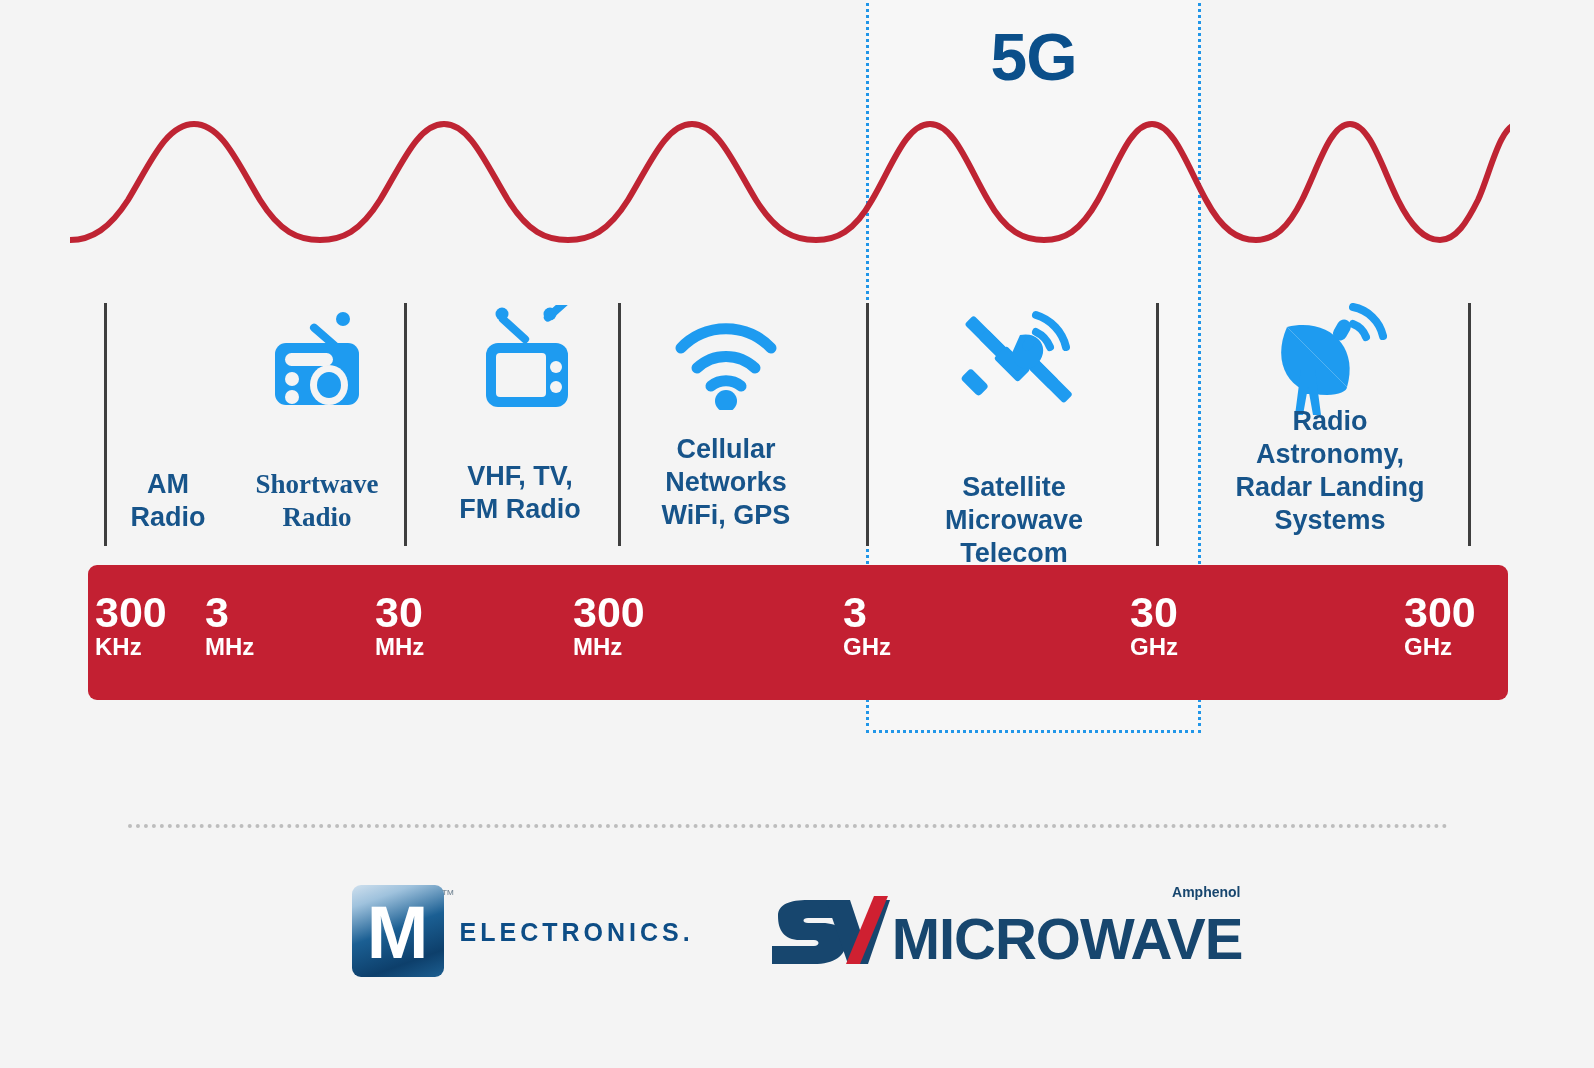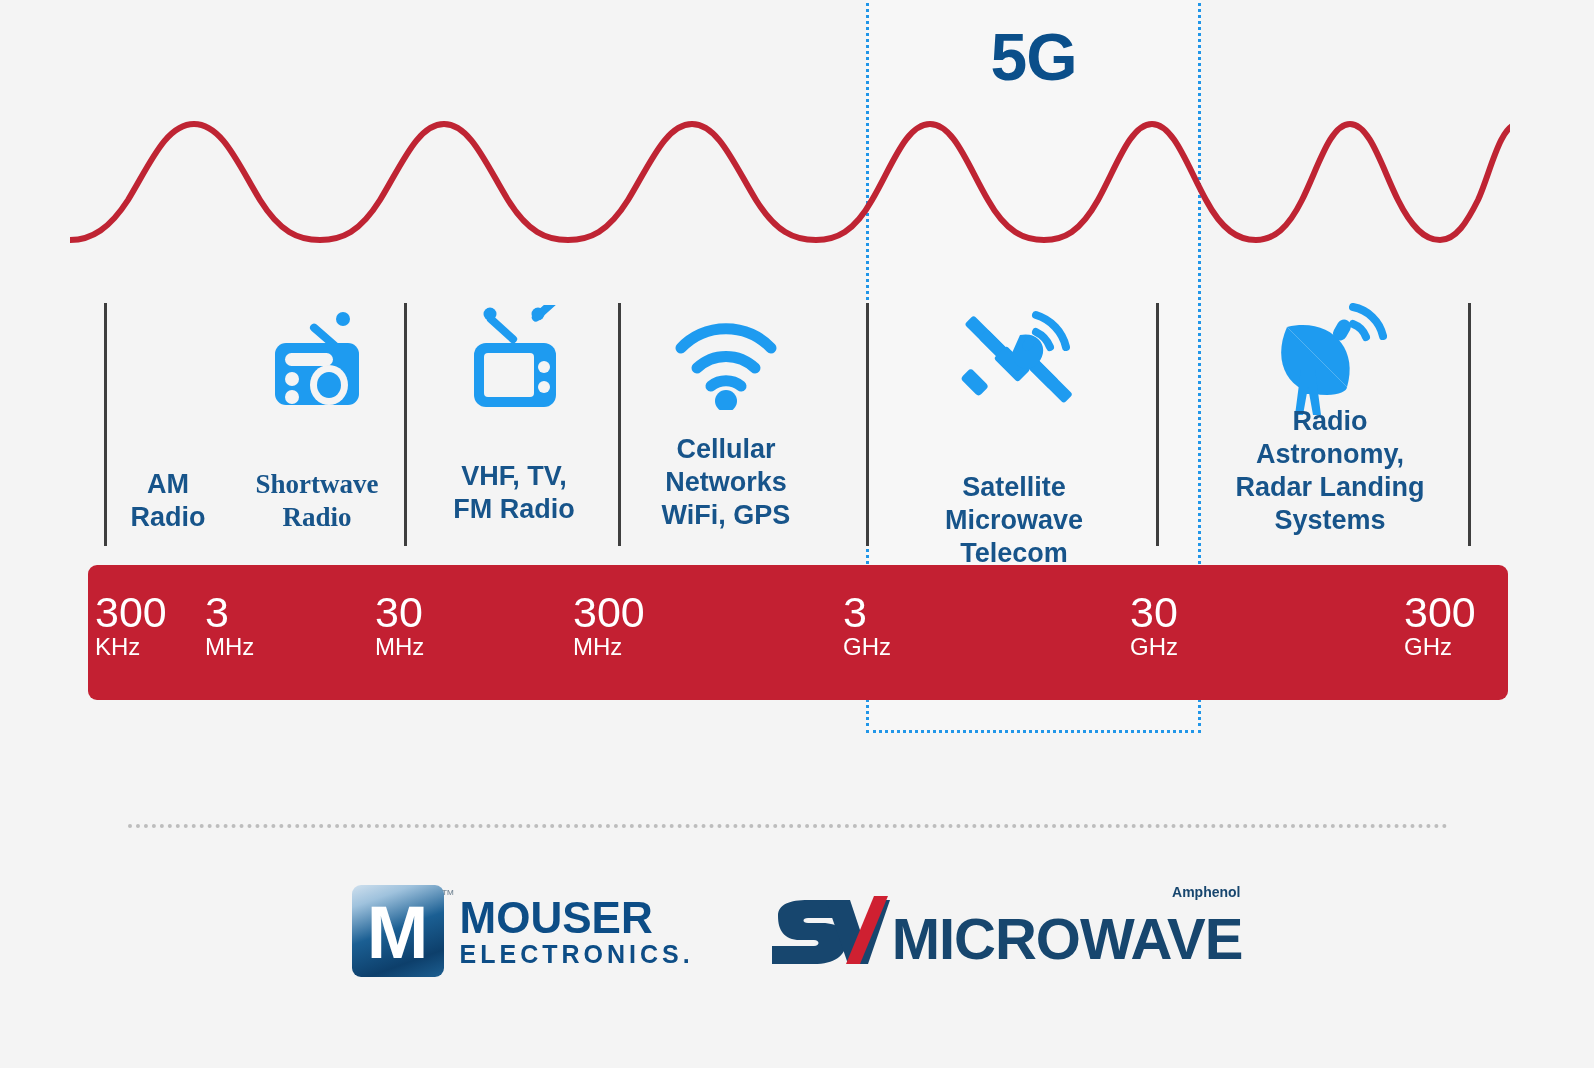--- a/index.html
+++ b/index.html
@@ -60,21 +60,21 @@
   }
   .cat .lbl{
     font-size:27px;
     font-weight:bold;
     color:#17548a;
     line-height:1.22;
     white-space:pre-line;
   }
   .cat.am      {left:104px; width:128px;}
   .cat.sw      {left:232px; width:170px;font-family:Liberation Serif, serif;}
-  .cat.vhf     {left:408px; width:212px;}
+  .cat.vhf     {left:408px; width:212px;padding-left:12px;}
   .cat.cell    {left:622px; width:208px;}
   .cat.sat     {left:870px; width:288px;}
   .cat.radar   {left:1190px;width:280px;}
 
   
   .cat .lblwrap{
     position:absolute;
     left:0;right:0;
     top:162px;
   }
@@ -90,21 +90,21 @@
     position:absolute;
     left:88px; top:565px;
     width:1420px; height:135px;
     background:#c32032;
     border-radius:9px;
   }
   .freq{
     position:absolute;
     top:26px;
     color:#ffffff;
-    font-weight:normal;
+    font-weight:bold;
     line-height:1.02;
   }
   .freq .v{font-size:43px;display:block;}
   .freq .u{font-size:24px;display:block;}
 
   
   .dotrule{
     position:absolute;
     left:128px; top:824px;
     width:1320px; height:0;
@@ -358,21 +358,20 @@
   <div class="dotrule"></div>
 
   <div class="logos">
 
     <div class="mouser">
       <div class="mouser-badge">
         <span class="m">M</span>
         <span class="mouser-tm">™</span>
       </div>
       <div class="mouser-word">
-        <span class="t1">MOUSER</span>
         <span class="t2">ELECTRONICS.</span>
       </div>
     </div>
 
     <div class="svm">
       <svg width="126" height="74" viewBox="0 0 126 74" style="margin-right:2px;">
         <path d="M14,22 C14,10 26,6 44,6 L74,6 L74,24 L44,24 C38,24 38,29 44,29 L58,29
                  C76,29 82,38 82,48 C82,62 70,70 50,70 L8,70 L8,52 L50,52 C56,52 56,46 50,46
                  L36,46 C20,46 14,36 14,22 Z" fill="#17466e"></path>
         <path d="M62,6 L86,6 L100,48 L114,6 L126,6 L104,70 L84,70 Z" fill="#17466e"></path>

